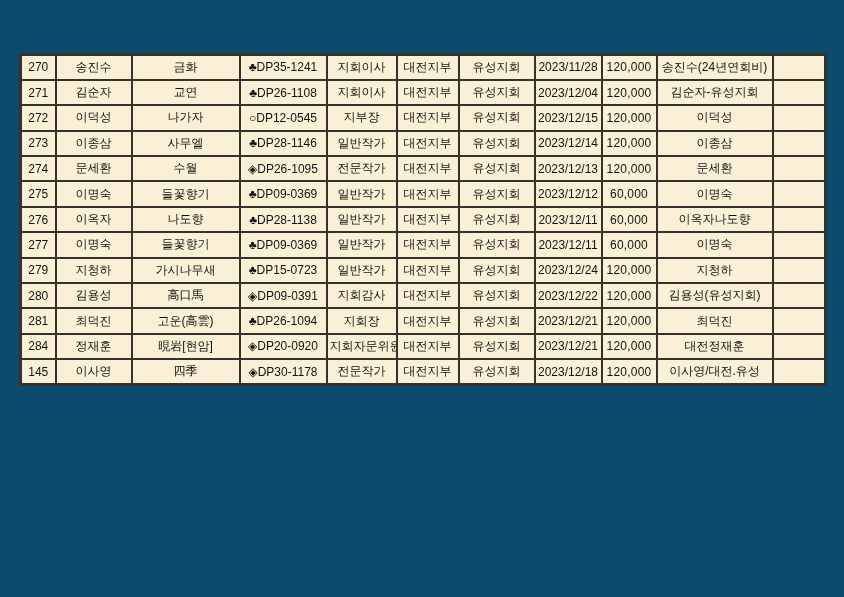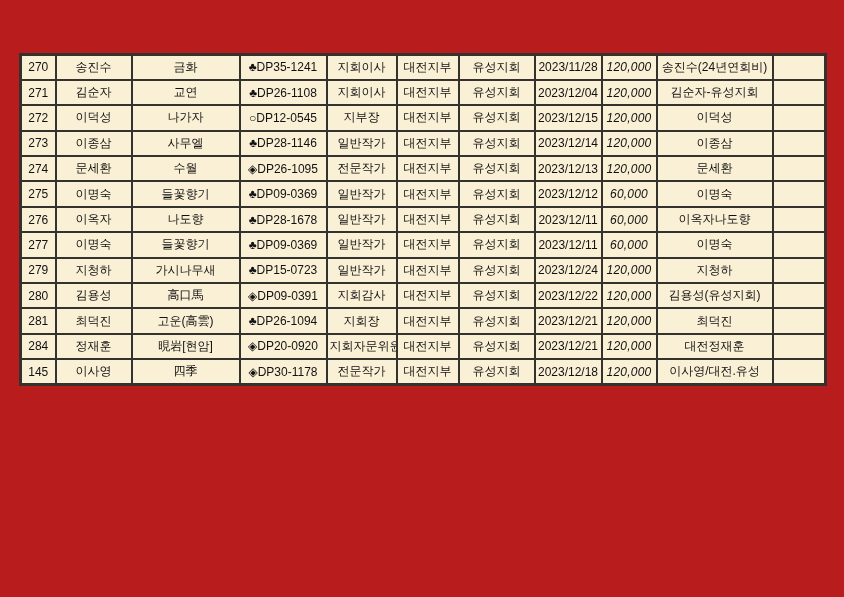--- a/index.html
+++ b/index.html
@@ -5,21 +5,21 @@
   * { margin: 0; padding: 0; box-sizing: border-box; }
   html, body {
     width: 844px; height: 597px;
     background: #ffffff;
     font-family: "Liberation Sans", "DejaVu Sans", sans-serif;
     overflow: hidden;
   }
   .page {
     position: relative;
     width: 844px; height: 597px;
-    background: #b91c1c;
+    background: #0c4a6e;
   }
   table.fee-table {
     position: absolute;
     left: 19px; top: 53px;
     width: 805px;
     border-collapse: collapse;
     table-layout: fixed;
     border: 3px solid #33322c;
   }
   table.fee-table td {
@@ -27,21 +27,21 @@
     background: #faf0d5;
     height: 25.4px;
     font-size: 12px;
     color: #111111;
     text-align: center;
     vertical-align: middle;
     white-space: nowrap;
     overflow: hidden;
     padding: 0 2px;
   }
-  td.c-amount { text-align: right; padding-right: 6px; letter-spacing: 0.2px; font-style: italic; }
+  td.c-amount { text-align: right; padding-right: 6px; letter-spacing: 0.2px; }
   td.c-no, td.c-code, td.c-date, td.c-amount { font-size: 12px; }
   td.c-pos { padding: 0 1px; }
 </style>
 </head>
 <body>
 
 <div class="page">
   <table class="fee-table">
     <colgroup>
       <col style="width:35px">
@@ -138,21 +138,21 @@
     <td class="c-date">2023/12/12</td>
     <td class="c-amount">60,000</td>
     <td class="c-note">이명숙</td>
     <td class="c-blank"></td>
   </tr>
 
   <tr>
     <td class="c-no">276</td>
     <td class="c-name">이옥자</td>
     <td class="c-pen">나도향</td>
-    <td class="c-code">♣DP28-1678</td>
+    <td class="c-code">♣DP28-1138</td>
     <td class="c-pos">일반작가</td>
     <td class="c-branch">대전지부</td>
     <td class="c-chapter">유성지회</td>
     <td class="c-date">2023/12/11</td>
     <td class="c-amount">60,000</td>
     <td class="c-note">이옥자나도향</td>
     <td class="c-blank"></td>
   </tr>
 
   <tr>

